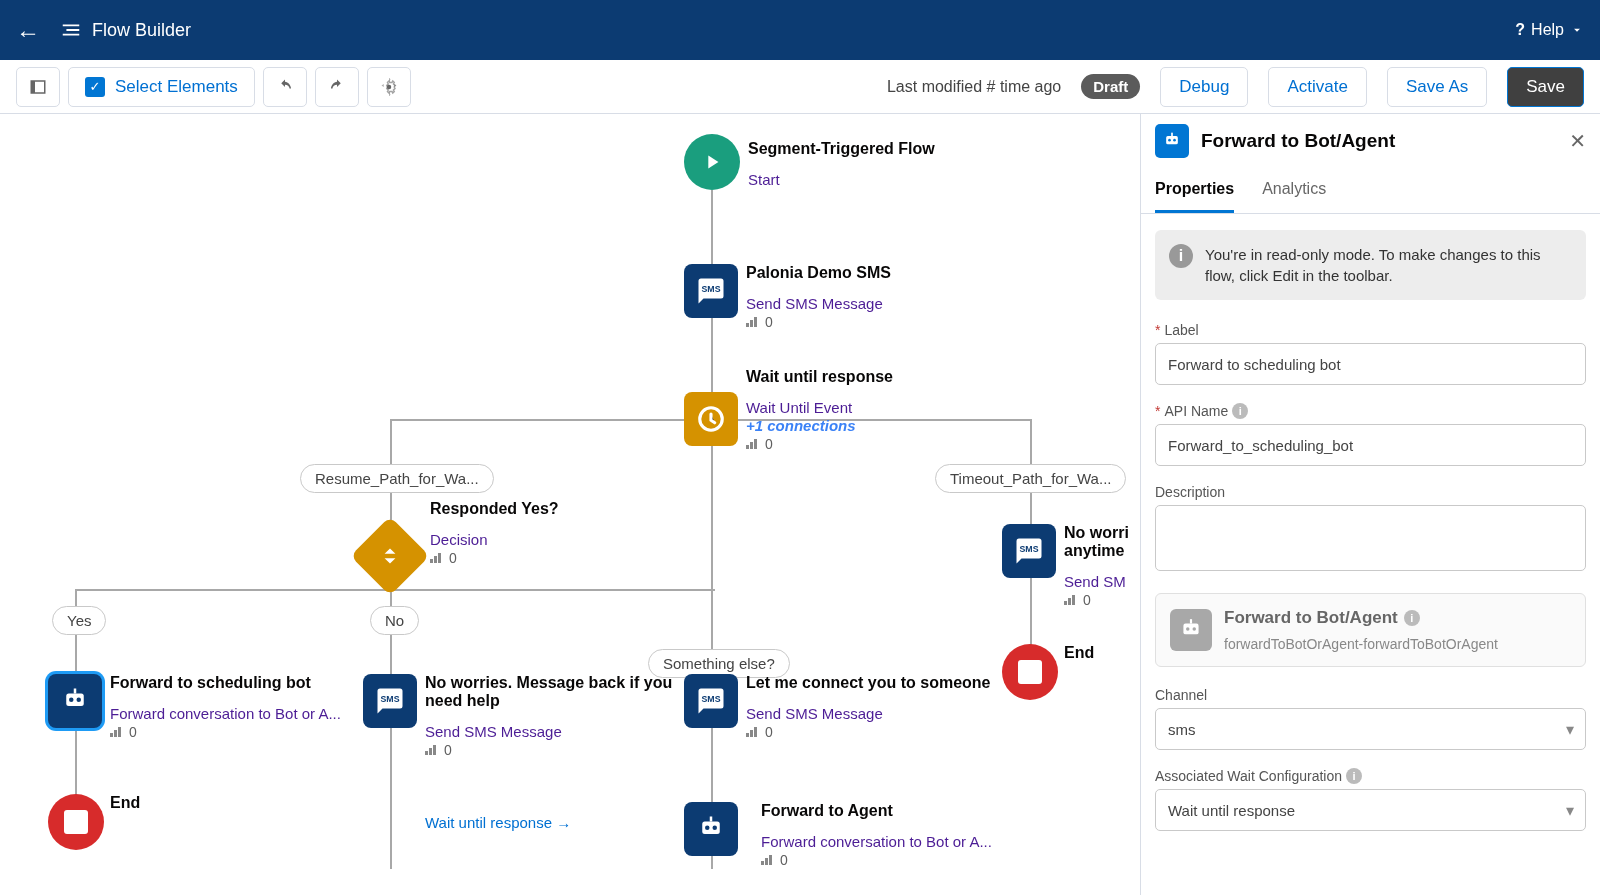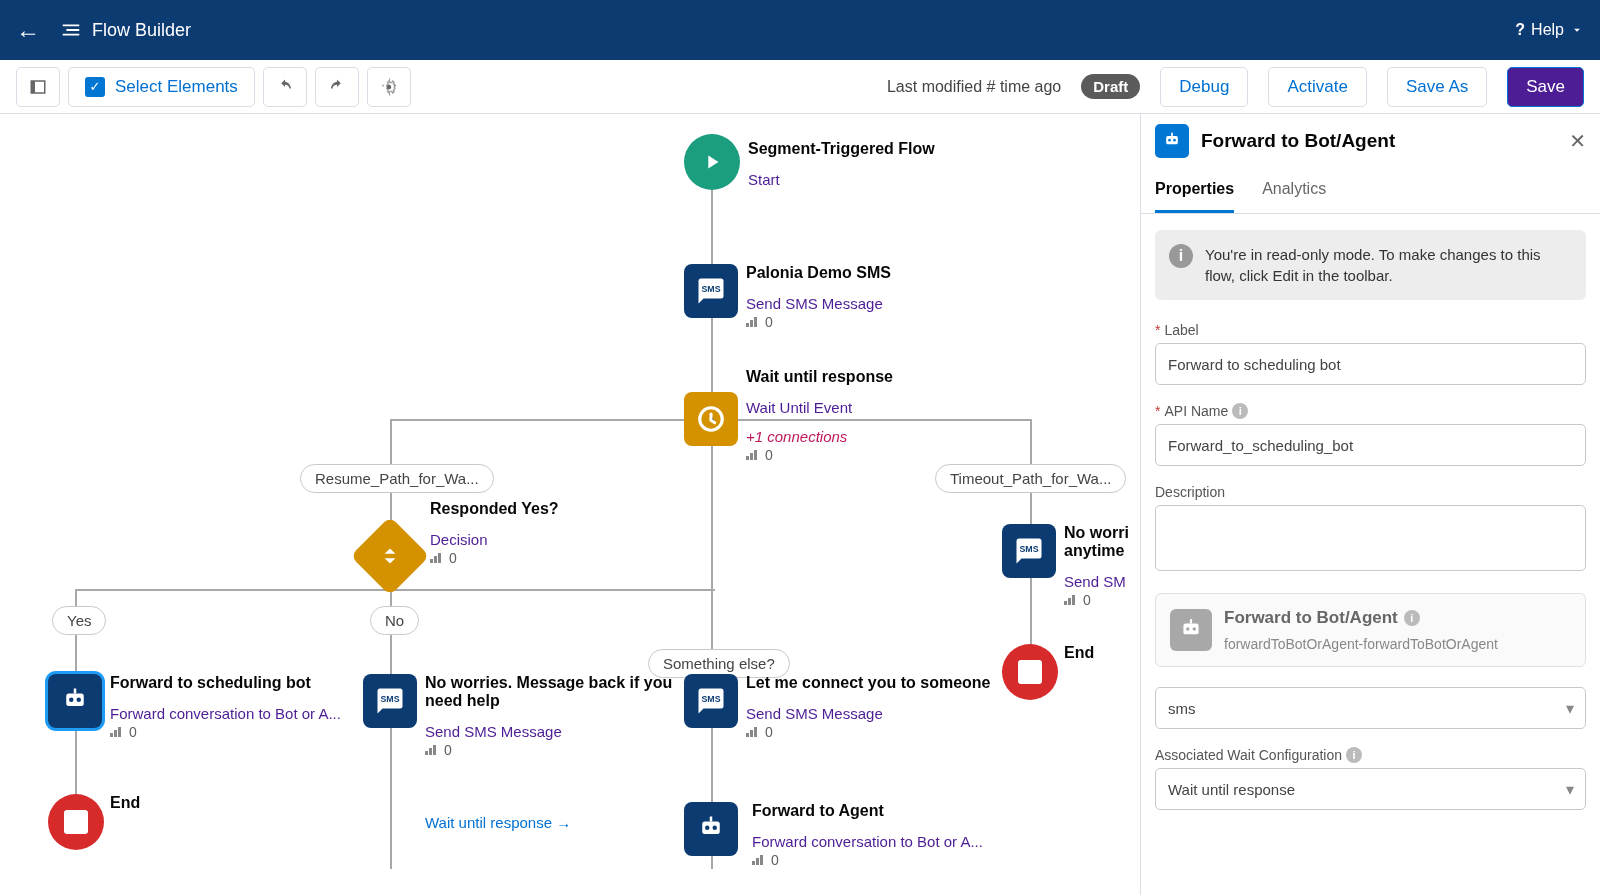--- a/index.html
+++ b/index.html
@@ -16,21 +16,21 @@
 .toolbar { height: 54px; border-bottom: 1px solid #d8dde6; display: flex; align-items: center; padding: 0 16px; justify-content: space-between; background: #fff; }
 .toolbar-left { display: flex; align-items: center; gap: 8px; }
 .tool-btn { height: 40px; border: 1px solid #d8dde6; border-radius: 5px; background: #fff; display: flex; align-items: center; justify-content: center; padding: 0 10px; cursor: pointer; color: #444; font-size: 16px; }
 .tool-btn.icon-only { width: 44px; padding: 0; }
 .select-elements-btn { display: flex; align-items: center; gap: 10px; padding: 0 16px; height: 40px; border: 1px solid #d8dde6; border-radius: 5px; background: #fff; color: #0070d2; font-size: 17px; cursor: pointer; }
 .select-check { width: 20px; height: 20px; background: #0176d3; border-radius: 3px; display: flex; align-items: center; justify-content: center; color: #fff; font-size: 13px; }
 .toolbar-right { display: flex; align-items: center; gap: 20px; }
 .last-mod { color: #444; font-size: 16px; }
 .draft-pill { background: #5b5b5b; color: #fff; padding: 4px 12px; border-radius: 14px; font-size: 15px; font-weight: 600; }
 .action-btn { height: 40px; padding: 0 18px; border: 1px solid #d8dde6; border-radius: 5px; background: #fff; color: #0070d2; font-size: 17px; cursor: pointer; }
-.action-btn.primary { background: #4c1d95; color: #fff; border-color: #0176d3; }
+.action-btn.primary { background: #404040; color: #fff; border-color: #0176d3; }
 
 
 .main { display: flex; height: calc(895px - 114px); }
 .canvas { flex: 1; position: relative; overflow: hidden; background: #fff; }
 
 
 .node { position: absolute; }
 .node-icon { width: 54px; height: 54px; border-radius: 8px; display: flex; align-items: center; justify-content: center; color: #fff; }
 .node-circle { width: 56px; height: 56px; border-radius: 50%; display: flex; align-items: center; justify-content: center; }
 .start-circle { background: #1a9e7e; }
@@ -39,21 +39,21 @@
 .sms-icon { background: #0c3b72; }
 .wait-icon { background: #d59200; }
 .diamond { width: 56px; height: 56px; background: #d59200; transform: rotate(45deg); border-radius: 8px; display: flex; align-items: center; justify-content: center; }
 .diamond-inner { transform: rotate(-45deg); color: #fff; }
 .bot-icon-box { background: #0c3b72; }
 .bot-icon-box.selected { box-shadow: 0 0 0 3px #1e9bf5; border-radius: 8px; }
 
 .node-text { position: absolute; left: 62px; top: 0; white-space: nowrap; }
 .node-title { font-weight: 700; color: #080707; font-size: 16px; }
 .node-sub { color: #4c1d95; font-size: 15px; margin-top: 13px; }
-.node-extra { color: #be185d; font-size: 15px; font-style: italic; margin-top: 12px; cursor: pointer; }
+.node-extra { color: #3b82f6; font-size: 15px; font-style: italic; margin-top: 1px; cursor: pointer; font-weight: bold; }
 .node-stat { color: #5e5e5e; font-size: 14px; margin-top: 2px; display: flex; align-items: center; gap: 5px; }
 .stat-icon { width: 14px; height: 10px; display: inline-flex; gap: 1px; align-items: flex-end; }
 .stat-icon span { display: inline-block; width: 3px; background: #888; }
 .stat-icon span:nth-child(1) { height: 4px; }
 .stat-icon span:nth-child(2) { height: 7px; }
 .stat-icon span:nth-child(3) { height: 10px; }
 
 
 .path-pill { position: absolute; background: #fff; border: 1px solid #c9c9c9; border-radius: 16px; padding: 5px 14px; font-size: 15px; color: #444; white-space: nowrap; }
 
@@ -366,21 +366,21 @@
 
     <div class="node" style="left:684px; top:688px;">
       <div class="node-icon bot-icon-box">
         <svg width="30" height="30" viewBox="0 0 24 24">
             <rect x="5" y="6" width="14" height="10" rx="2" fill="#fff"></rect>
             <circle cx="9" cy="11" r="1.8" fill="#0c3b72"></circle>
             <circle cx="15" cy="11" r="1.8" fill="#0c3b72"></circle>
             <rect x="11" y="2" width="2" height="4" fill="#fff"></rect>
           </svg>
       </div>
-      <div class="node-text" style="left:68px; top:0;">
+      <div class="node-text" style="left:77px; top:0;">
         <div class="node-title">Forward to Agent</div>
         <div class="node-sub">Forward conversation to Bot or A...</div>
         <div class="node-stat">
             <span class="stat-icon">
               <span></span>
               <span></span>
               <span></span>
             </span>
             <span>0</span>
           </div>
@@ -448,20 +448,23 @@
         <div>
           <div class="subcard-title">
               <span>Forward to Bot/Agent</span>
               <span class="info-dot">i</span>
             </div>
           <div class="subcard-sub">forwardToBotOrAgent-forwardToBotOrAgent</div>
         </div>
       </div>
 
       <div class="field">
+        <div class="field-label">
+            <span>Channel</span>
+          </div>
         <div class="select-wrap"><input class="field-input" readonly="" value="sms" style=""></div>
       </div>
 
       <div class="field">
         <div class="field-label">
             <span>Associated Wait Configuration</span>
             <span class="info-dot">i</span>
           </div>
         <div class="select-wrap"><input class="field-input" readonly="" value="Wait until response" style=""></div>
       </div>

